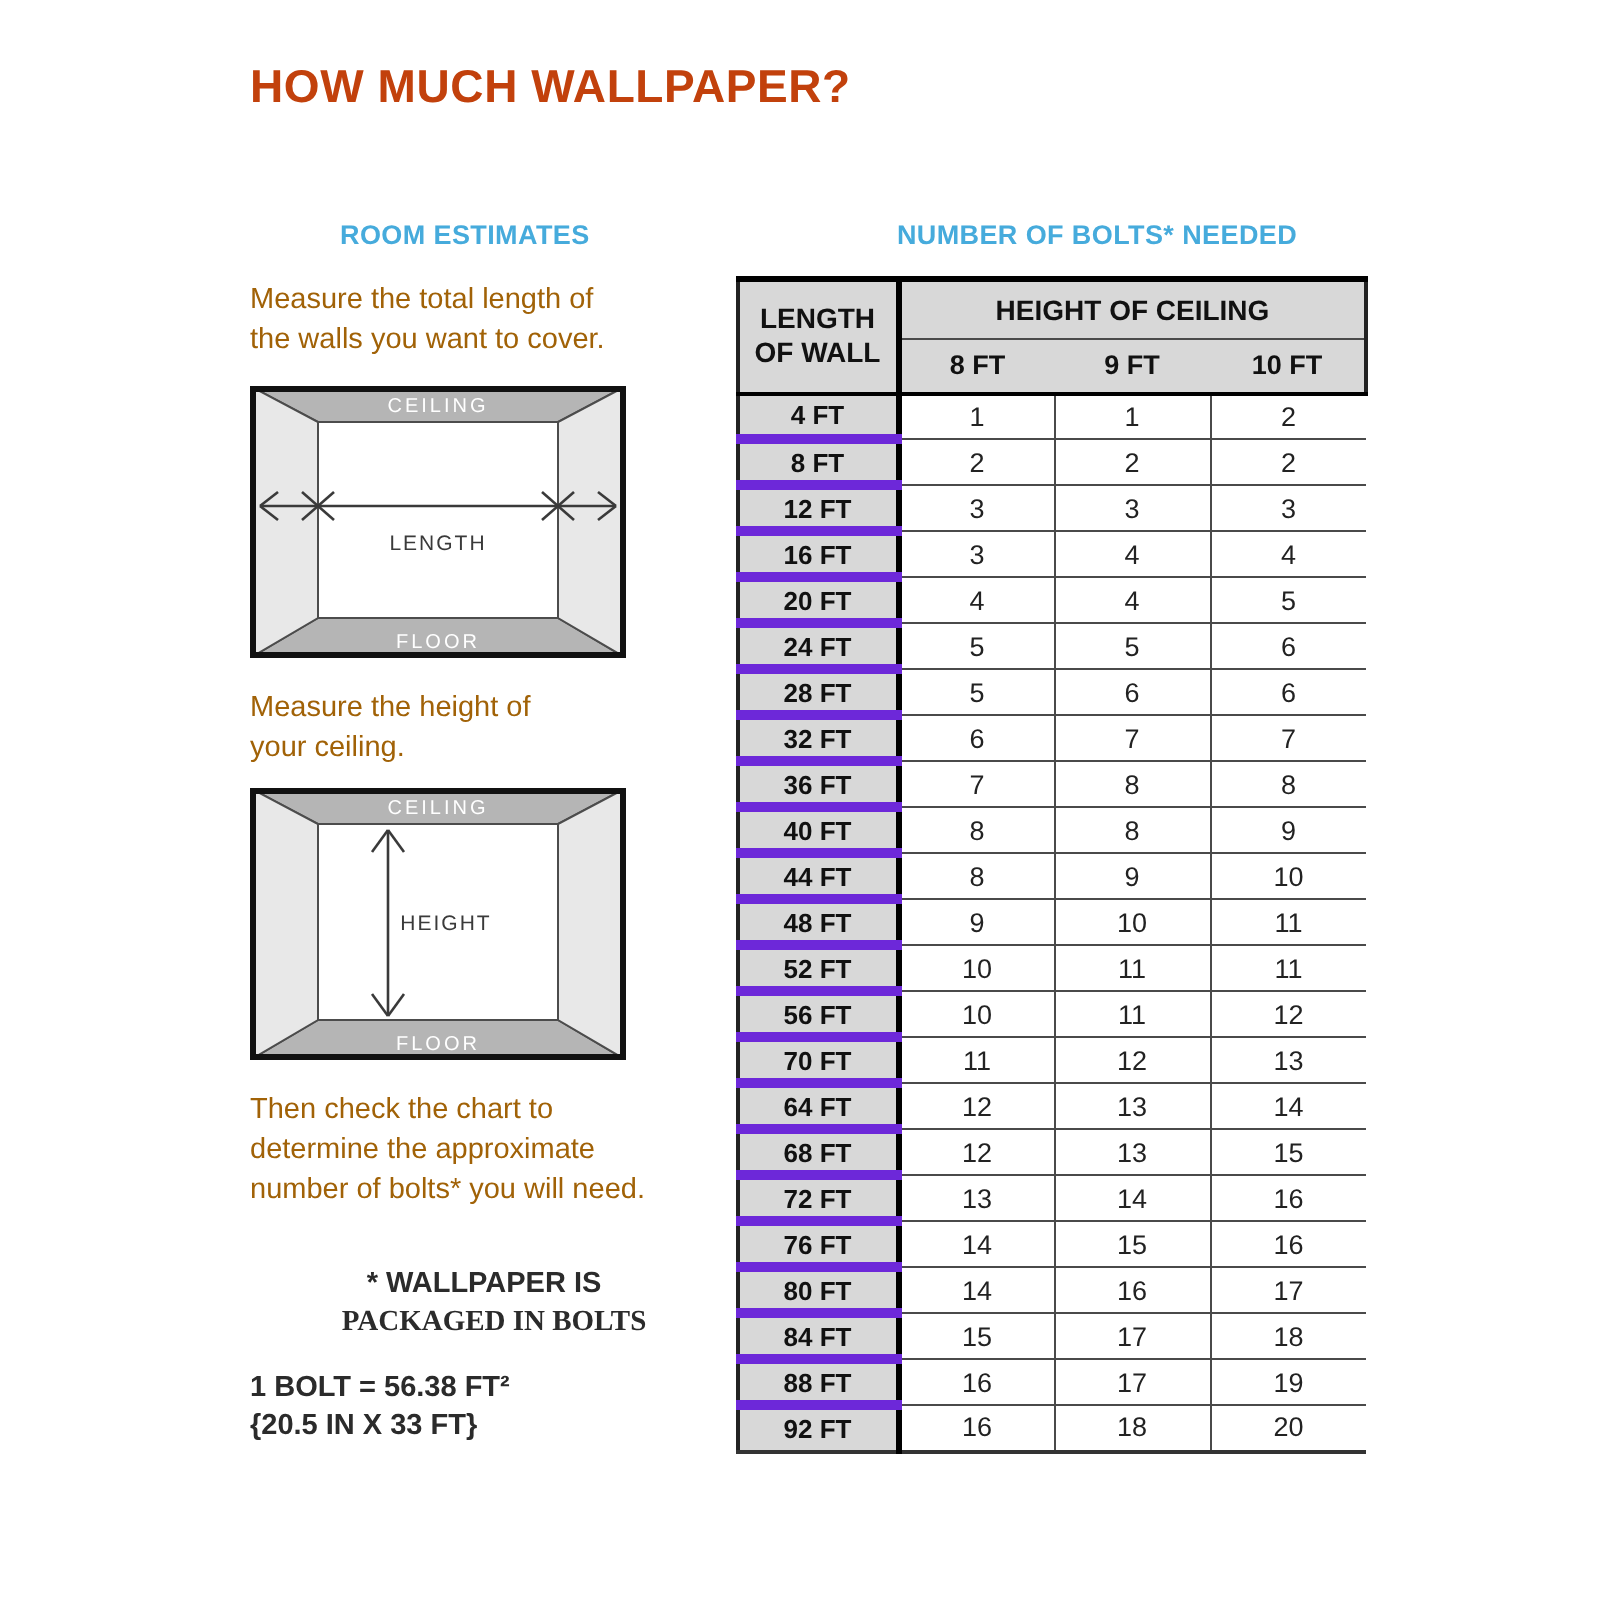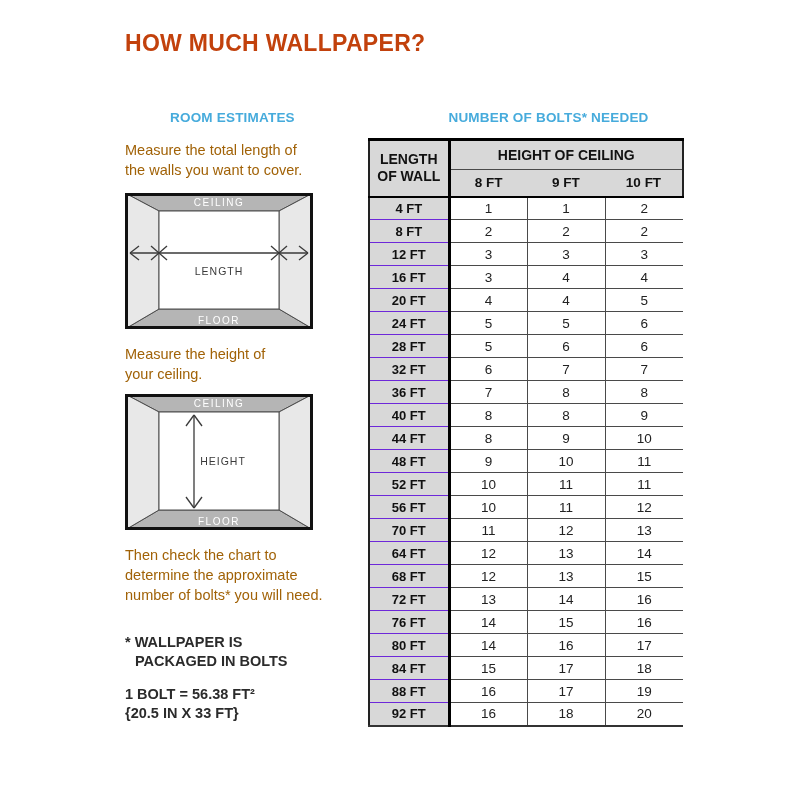--- a/index.html
+++ b/index.html
@@ -23,22 +23,22 @@
     font-size: 13.5px; font-weight: bold; color: #46abdc;
     margin: 0; letter-spacing: 0.2px; padding-left: 45px;
   }
   .right-col .section-heading { text-align: center; }
   p.step {
     margin: 15px 0 0 0; font-size: 14.5px; line-height: 20px;
     white-space: pre-line; color: #a16207;
   }
   svg.room { display: block; margin-top: 13px; }
   svg.room.second { margin-top: 10px; }
-  .note { margin: 28px 0 0 0; font-size: 14.5px; font-weight: bold; line-height: 19px; }
-  .note-line2 { display: block; padding-left: 10px; }
+  .note { margin: 28px 0 0 0; font-size: 14.5px; font-weight: bold; line-height: 19px; text-align: center; }
+  .note-line2 { display: block; padding-left: 10px; font-family: Liberation Serif, serif; }
   .bolt-info { margin: 14px 0 0 0; font-size: 14.5px; font-weight: bold; line-height: 19px; }
 
   table.bolts {
     border-collapse: collapse; width: 316px; margin-top: 13px;
     table-layout: fixed;
   }
   table.bolts col.c-label { width: 80px; }
   th, td { padding: 0; }
   thead th { background: #d8d8d8; color: #111; }
   th.corner {
@@ -53,21 +53,21 @@
     text-align: center; vertical-align: middle;
   }
   th.sub {
     border-bottom: 2px solid #000; height: 27px; font-size: 13.5px;
     text-align: center; vertical-align: middle;
   }
   th.sub:last-child { border-right: 2px solid #222; }
   tbody th {
     background: #d8d8d8; font-weight: bold; font-size: 13px; color: #111;
     border-left: 2px solid #222; border-right: 3px solid #000;
-    border-bottom: 1px solid #6d28d9; height: 23px;
+    border-bottom: 5px solid #6d28d9; height: 23px;
     text-align: center; vertical-align: middle;
   }
   tbody td {
     text-align: center; vertical-align: middle;
     font-size: 13.5px; color: #222;
     border-bottom: 1px solid #4a4a4a; background: #fff;
   }
   tbody td + td { border-left: 1px solid #4a4a4a; }
   tbody tr:last-child th, tbody tr:last-child td { border-bottom: 2px solid #333; }
 

